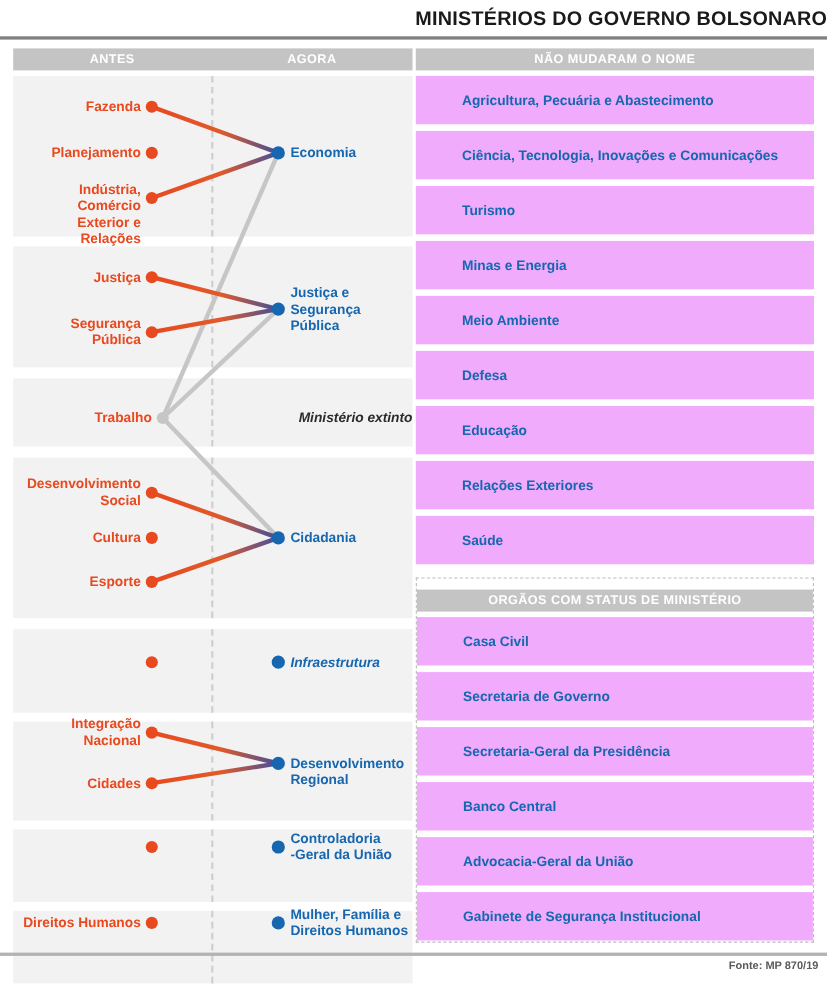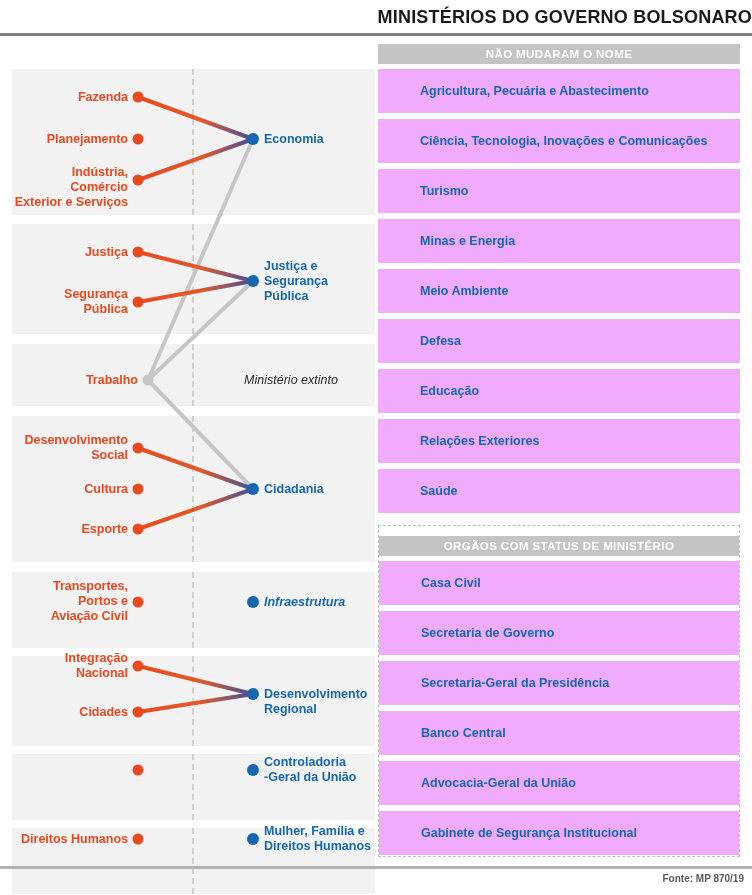--- a/index.html
+++ b/index.html
@@ -48,22 +48,22 @@
   }
   .old-label{
     position:absolute;text-align:right;
     color:#e8491f;font-size:12.5px;font-weight:bold;line-height:15px;
   }
   .new-label{
     position:absolute;text-align:left;
     color:#1667b0;font-size:12.5px;font-weight:bold;line-height:15px;
   }
   .extinct-label{
-    position:absolute;text-align:center;
-    color:#2b2b2b;font-size:12.5px;font-style:italic;font-weight:normal;
+    position:absolute;text-align:right;
+    color:#2b2b2b;font-size:12.5px;font-style:italic;font-weight:bold;
   }
   .svg-links{position:absolute;left:0;top:0;width:363px;height:818px;pointer-events:none;}
   
   .right-panel{position:absolute;left:378px;top:44px;width:362px;}
   .ritem{
     position:absolute;left:0;width:362px;background:#f0abfc;
     display:flex;align-items:center;
   }
   .ritem span{
     margin-left:42px;color:#1667b0;font-size:12.5px;font-weight:bold;
@@ -74,20 +74,24 @@
   }
 </style>
 </head>
 <body>
 
 <div class="title">MINISTÉRIOS DO GOVERNO BOLSONARO</div>
 <div class="title-rule"></div>
 
 <div class="left-panel">
 
+  <div class="hdrbar" style="left:0;top:0;width:363px;justify-content:flex-start;">
+    <span style="position:absolute;left:0;width:180px;text-align:center;">ANTES</span>
+    <span style="position:absolute;left:180px;width:183px;text-align:center;">AGORA</span>
+  </div>
 
   <div class="lgroup" style="top:25px;height:146px;"></div>
   <div class="lgroup" style="top:180px;height:110px;"></div>
   <div class="lgroup" style="top:300px;height:62px;"></div>
   <div class="lgroup" style="top:372px;height:146px;"></div>
   <div class="lgroup" style="top:528px;height:76px;"></div>
   <div class="lgroup" style="top:612px;height:90px;"></div>
   <div class="lgroup" style="top:710px;height:66px;"></div>
   <div class="lgroup" style="top:784px;height:66px;"></div>
 
@@ -163,21 +167,21 @@
   </svg>
 
   <div class="old-label" style="left:0;top:46px;width:116px;">
     <div>Fazenda</div>
   </div>
   <div class="old-label" style="left:0;top:88px;width:116px;">
     <div>Planejamento</div>
   </div>
   <div class="old-label" style="left:0;top:121px;width:116px;">
     <div>Indústria, Comércio</div>
-    <div>Exterior e Serviços</div>
+    <div>Exterior e Relações</div>
   </div>
   <div class="new-label" style="left:252px;top:88px;width:111px;">
     <div>Economia</div>
   </div>
 
   <div class="old-label" style="left:0;top:201px;width:116px;">
     <div>Justiça</div>
   </div>
   <div class="old-label" style="left:0;top:243px;width:116px;">
     <div>Segurança</div>
@@ -203,25 +207,20 @@
   <div class="old-label" style="left:0;top:438px;width:116px;">
     <div>Cultura</div>
   </div>
   <div class="old-label" style="left:0;top:478px;width:116px;">
     <div>Esporte</div>
   </div>
   <div class="new-label" style="left:252px;top:438px;width:111px;">
     <div>Cidadania</div>
   </div>
 
-  <div class="old-label" style="left:0;top:535px;width:116px;">
-    <div>Transportes,</div>
-    <div>Portos e</div>
-    <div>Aviação Civil</div>
-  </div>
   <div class="new-label" style="left:252px;top:551px;width:111px;font-style:italic;">
     <div>Infraestrutura</div>
   </div>
 
   <div class="old-label" style="left:0;top:607px;width:116px;">
     <div>Integração</div>
     <div>Nacional</div>
   </div>
   <div class="old-label" style="left:0;top:661px;width:116px;">
     <div>Cidades</div>

